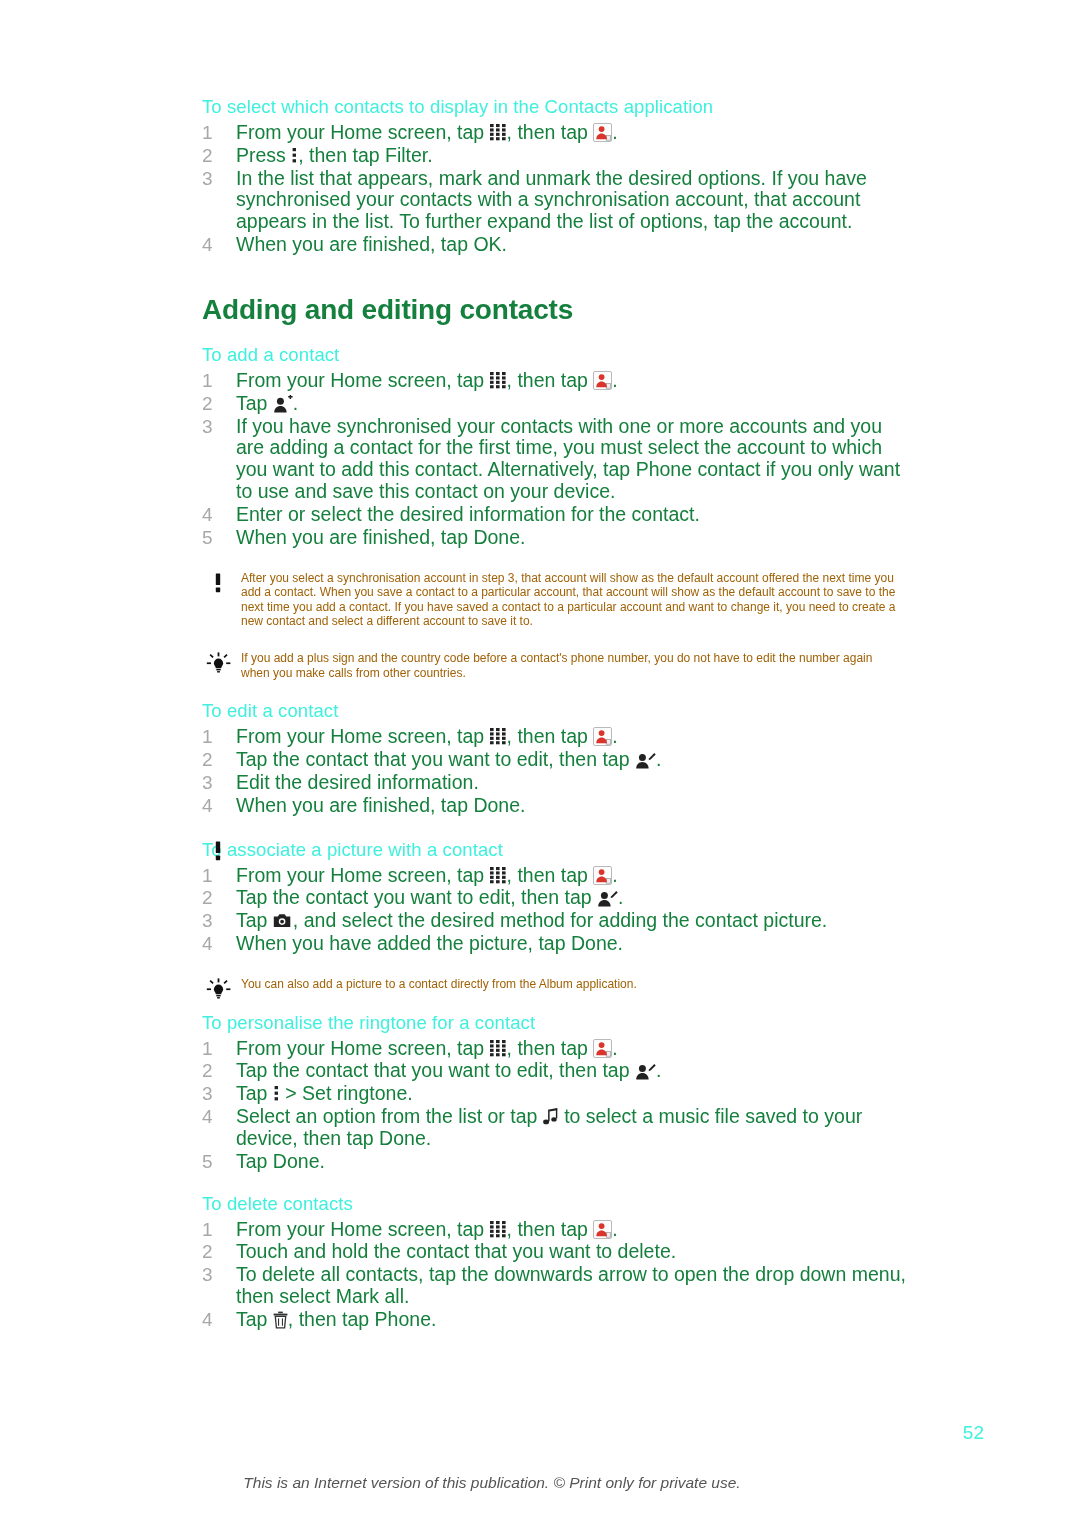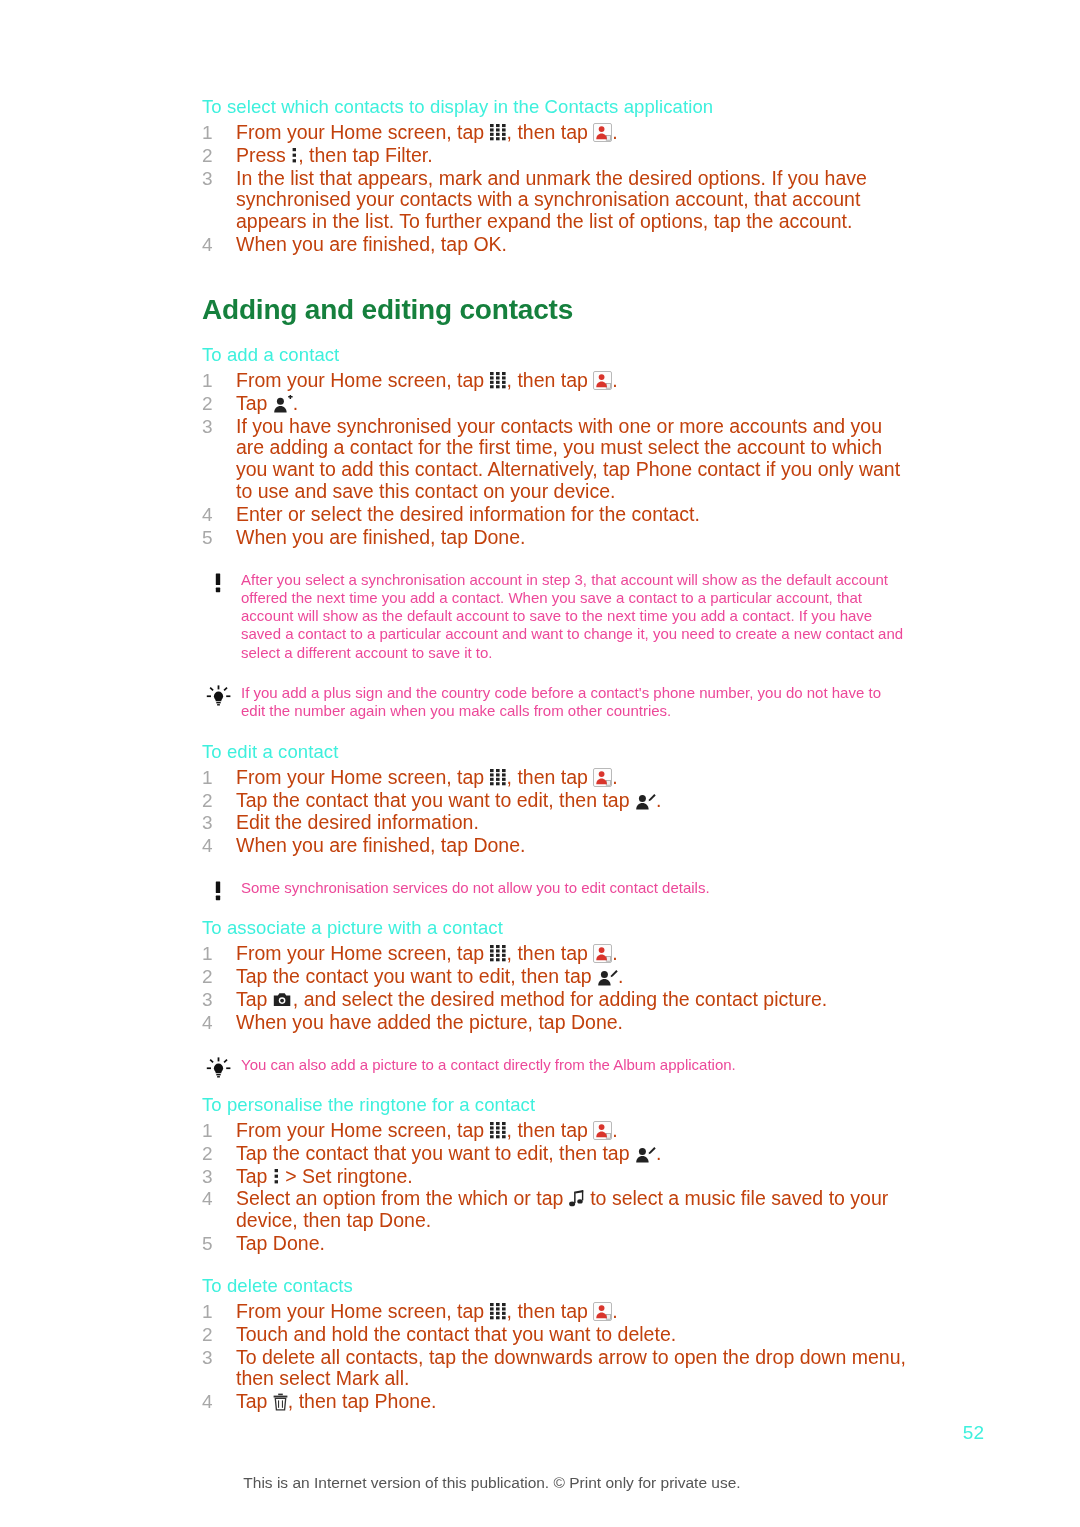--- a/index.html
+++ b/index.html
@@ -57,21 +57,21 @@
     padding: 0;
     counter-reset: stepcnt;
   }
   ol.steps > li {
     position: relative;
     counter-increment: stepcnt;
     padding-left: 34px;
     font-size: 19.5px;
     line-height: 1.12;
     margin: 0 0 1px 0;
-    color: #c2410c;
+    color: #15803d;
   }
   ol.steps > li::before {
     content: counter(stepcnt);
     position: absolute;
     left: 0;
     top: 0;
     width: 20px;
     text-align: left;
     color: #a8a8a8;
     font-size: 19px;
@@ -81,23 +81,23 @@
     display: block;
   }
   b, .b {
     font-weight: normal;
   }
 
   
   .note {
     position: relative;
     padding-left: 39px;
-    font-size: 15px;
+    font-size: 12px;
     line-height: 1.22;
-    color: #ec4899;
+    color: #a16207;
     margin: 22px 10px 0 0;
   }
   .note .note-ico {
     position: absolute;
     left: 4px;
     top: 1px;
     width: 26px;
     height: 22px;
     display: block;
   }
@@ -113,20 +113,21 @@
     font-size: 19px;
   }
   .copyright {
     position: absolute;
     left: 0;
     right: 0;
     top: 1474px;
     text-align: center;
     color: #555555;
     font-size: 15.5px;
+    font-style: italic;
   }
 
   
   .ico {
     display: inline-block;
     vertical-align: -3px;
     position: relative;
   }
   .ico svg { display: block; }
 
@@ -289,21 +290,21 @@
             </li>
             <li>
               <span class="txt"><span>When you are finished, tap </span><b>Done</b><span>.</span></span>
             </li>
           </ol>
           <div class="note"><span class="ico note-ico">
               <svg viewBox="0 0 26 22" style="width:26px;height:22px;">
                 <rect x="9.8" y="1.5" width="4.4" height="11.5" rx="0.6" fill="#111"></rect>
                 <rect x="9.8" y="15.6" width="4.4" height="4.6" rx="0.6" fill="#111"></rect>
               </svg>
-            </span><span>Some synchronisation services do not allow you to edit contact details.</span></div>
+            </span></div>
         </div>
         <div class="section">
           <div class="h2">To associate a picture with a contact</div>
           <ol class="steps">
             <li>
               <span class="txt"><span>From your Home screen, tap </span><span class="ico ico-grid"><svg viewBox="0 0 17 17">
                     <rect x="0" y="0" width="3.6" height="3.1" fill="#222"></rect>
                     <rect x="6" y="0" width="3.6" height="3.1" fill="#222"></rect>
                     <rect x="12" y="0" width="3.6" height="3.1" fill="#222"></rect>
                     <rect x="0" y="4.4" width="3.6" height="3.1" fill="#222"></rect>
@@ -386,21 +387,21 @@
                   </svg></span><span>.</span></span>
             </li>
             <li>
               <span class="txt"><span>Tap </span><span class="ico ico-menu"><svg viewBox="0 0 7 17">
                     <rect x="1.6" y="1" width="3.4" height="3.2" fill="#222"></rect>
                     <rect x="1.6" y="6.6" width="3.4" height="3.2" fill="#222"></rect>
                     <rect x="1.6" y="12.2" width="3.4" height="3.2" fill="#222"></rect>
                   </svg></span><span> &gt; </span><b>Set ringtone</b><span>.</span></span>
             </li>
             <li>
-              <span class="txt"><span>Select an option from the which or tap </span><span class="ico ico-music"><svg viewBox="0 0 16 18">
+              <span class="txt"><span>Select an option from the list or tap </span><span class="ico ico-music"><svg viewBox="0 0 16 18">
                     <path d="M6.2 1.4L14.2 0v2.2L6.2 3.6z" fill="#222"></path>
                     <rect x="5.1" y="1.6" width="1.5" height="11.5" fill="#222"></rect>
                     <rect x="12.9" y="0.4" width="1.4" height="10" fill="#222"></rect>
                     <ellipse cx="3.1" cy="13.9" rx="3" ry="2.4" fill="#222"></ellipse>
                     <ellipse cx="11.0" cy="11.4" rx="2.7" ry="2.2" fill="#222"></ellipse>
                   </svg></span><span> to select a music file saved to your device, then tap </span><b>Done</b><span>.</span></span>
             </li>
             <li>
               <span class="txt"><span>Tap </span><b>Done</b><span>.</span></span>
             </li>

